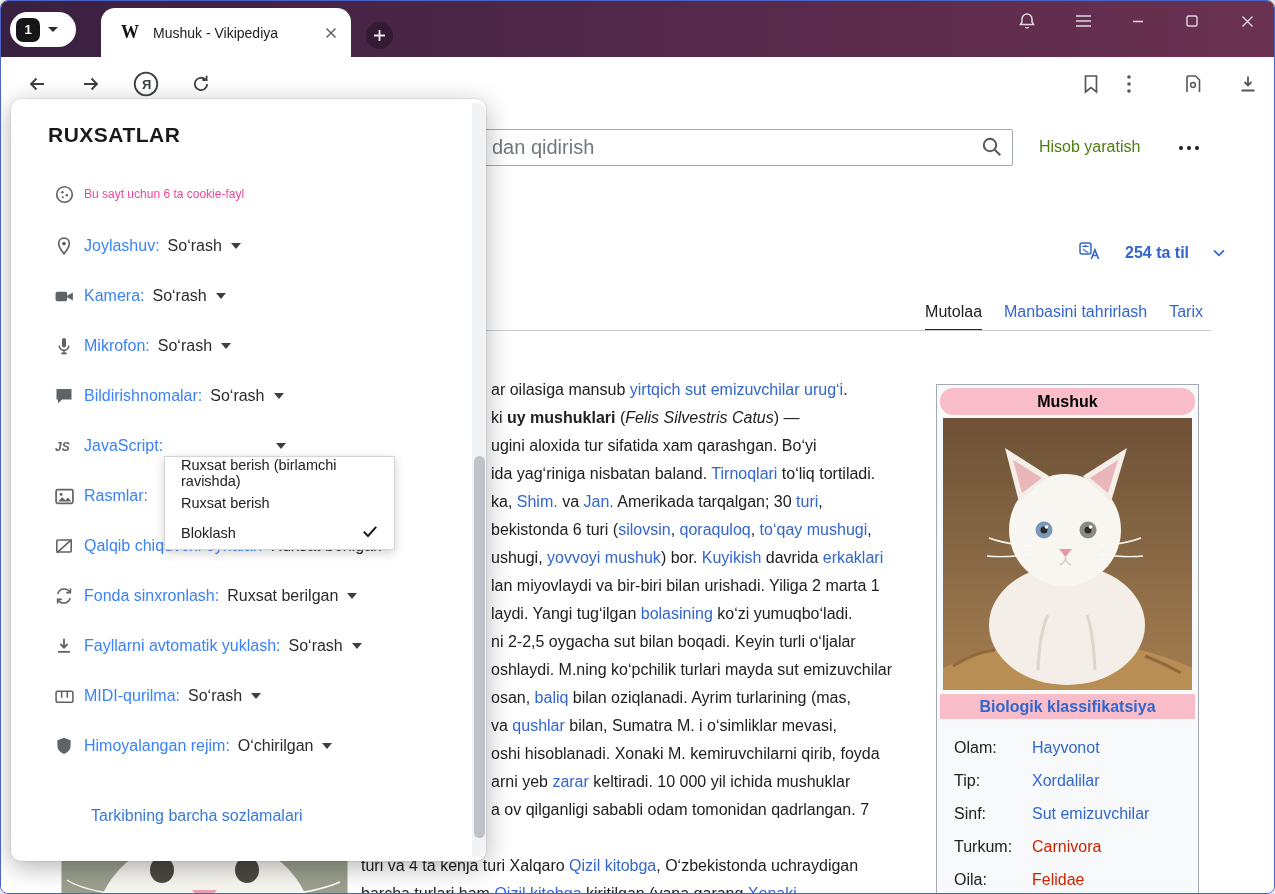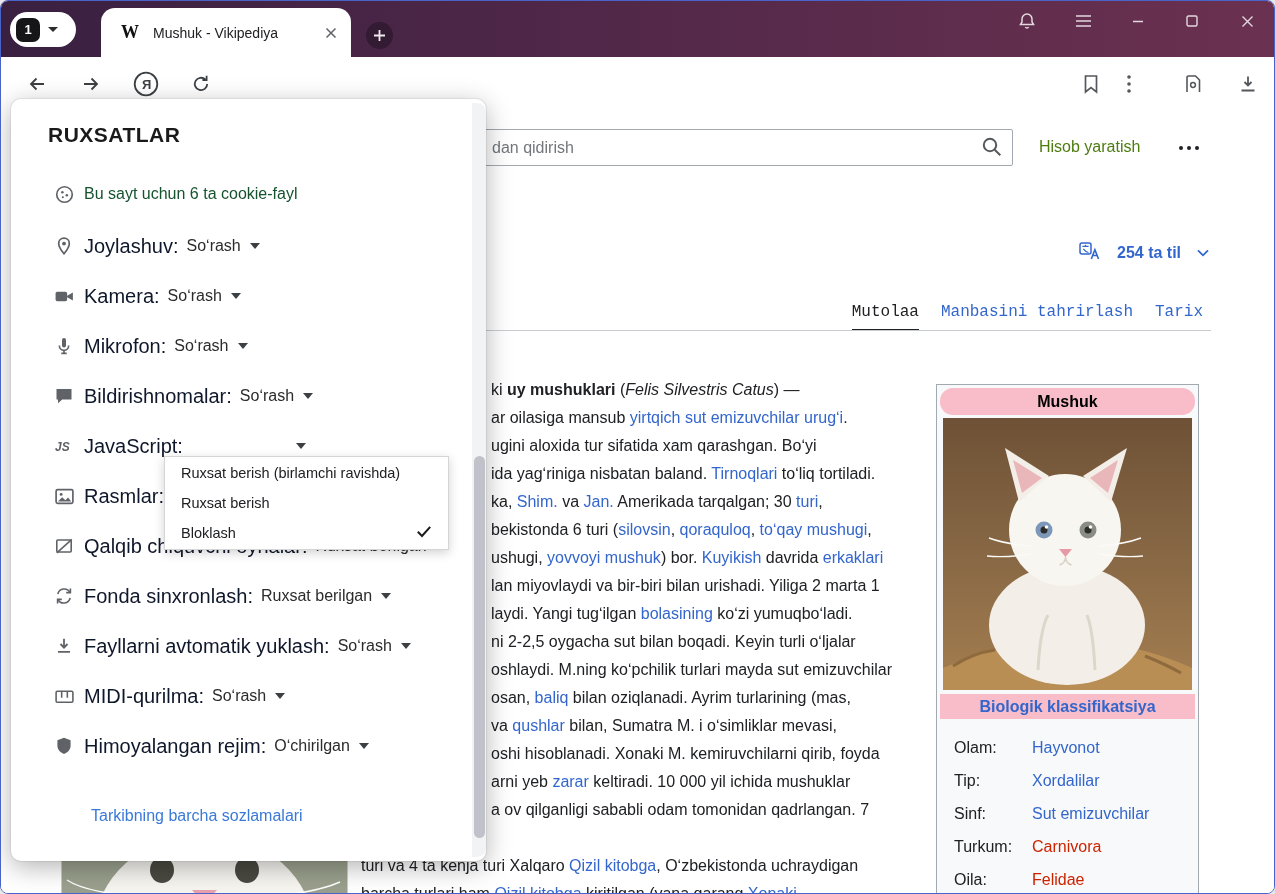--- a/index.html
+++ b/index.html
@@ -52,36 +52,36 @@
     justify-content:center; cursor:pointer;
   }
   .url { position:absolute; left:285px; top:72px; font-size:16px; white-space:nowrap; cursor:text; }
   .url .dim { color:#9aa0a6; }
   .url .domain { color:#3c4043; }
   
   .page { position:absolute; left:0; top:110px; width:100%; height:784px; background:#fff; }
   .search-wrap { position:absolute; left:430px; top:18px; width:582px; height:37px; }
   .search-input {
     width:100%; height:100%; border:1px solid #a2a9b1; border-radius:2px;
-    font-size:16px; padding:0 44px 0 60px; color:#202124; outline:none;
+    font-size:20px; padding:0 44px 0 60px; color:#202124; outline:none;
     font-family:"Liberation Sans", sans-serif;
   }
   .search-input::placeholder { color:#72777d; }
   .search-btn { position:absolute; right:10px; top:7px; cursor:pointer; display:flex; }
   .create-account { position:absolute; left:1038px; top:27px; font-size:16px; color:#4d7c0f; cursor:pointer; white-space:nowrap; }
   .more-dots { position:absolute; left:1178px; top:35px; display:flex; gap:4px; cursor:pointer; }
   .more-dots i { width:4px; height:4px; border-radius:50%; background:#202124; }
-  .lang-box { position:absolute; left:1078px; top:131px; display:flex; align-items:center; gap:16px; color:#3366cc; cursor:pointer; }
+  .lang-box { position:absolute; left:1078px; top:131px; display:flex; align-items:center; gap:24px; color:#3366cc; cursor:pointer; }
   .lang-label { font-size:16px; font-weight:bold; white-space:nowrap; }
   .wiki-tabs {
     position:absolute; left:360px; top:186px; width:850px; height:34px;
     display:flex; justify-content:flex-end; align-items:flex-end; gap:22px;
     border-bottom:1px solid #c8ccd1; padding:0 8px 9px 0; font-size:16px;
   }
-  .wiki-tab { color:#3366cc; cursor:pointer; position:relative; white-space:nowrap;font-family:Liberation Mono, monospace; }
+  .wiki-tab { color:#3366cc; cursor:pointer; position:relative; white-space:nowrap; }
   .wiki-tab.active { color:#202124; }
   .wiki-tab.active::after { content:''; position:absolute; left:0; right:0; bottom:-9px; height:1px; background:#202124; }
   .article { position:absolute; left:490px; top:265px; font-size:16px; line-height:28px; color:#202124; }
   .article-bottom { position:absolute; left:360px; top:741px; font-size:16px; line-height:28px; color:#202124; }
   .art-line { white-space:nowrap; height:28px; }
   .seg-b { font-weight:bold; }
   .seg-i { font-style:italic; }
   .seg-l { color:#3366cc; cursor:pointer; }
   .seg-r { color:#cc2200; cursor:pointer; }
   
@@ -98,36 +98,36 @@
   .ib-value { cursor:pointer; }
   .thumb-img { position:absolute; left:60px; top:708px; width:287px; height:202px; border:1px solid #c8ccd1; background:#fff; z-index:2; }
   
   .perm-panel {
     position:absolute; left:10px; top:98px; width:475px; height:762px;
     background:#fff; border-radius:10px; z-index:30;
     box-shadow:0 6px 26px rgba(0,0,0,0.30), 0 0 0 1px rgba(0,0,0,0.06);
   }
   .perm-title { position:absolute; left:37px; top:24px; font-size:21px; font-weight:bold; letter-spacing:0.5px; color:#1a1a1a; }
   .cookie-row { position:absolute; left:42px; top:77px; height:36px; display:flex; align-items:center; }
-  .cookie-link { margin-left:9px; font-size:16px; color:#14532d; cursor:pointer; }
+  .cookie-link { margin-left:9px; font-size:12px; color:#ec4899; cursor:pointer; }
   .perm-list { position:absolute; left:0; top:122px; right:24px; }
   .perm-row { height:50px; display:flex; align-items:center; padding-left:42px; }
   .perm-icon { width:22px; height:22px; display:flex; align-items:center; justify-content:center; }
-  .perm-label { margin-left:9px; font-size:20px; color:#0f172a; white-space:nowrap; }
+  .perm-label { margin-left:9px; font-size:16px; color:#3b82f6; white-space:nowrap; }
   .perm-value { display:inline-flex; align-items:center; margin-left:8px; font-size:16px; color:#2b2b2b; cursor:pointer; white-space:nowrap; }
   .value-spacer { display:inline-block; width:96px; }
   .caret {
     width:0; height:0; border-left:5px solid transparent; border-right:5px solid transparent;
     border-top:6px solid #3c4043; display:inline-block; margin-left:9px;
   }
   .panel-footer { position:absolute; left:80px; top:708px; font-size:16px; color:#3a79d8; cursor:pointer; }
   .panel-scroll-track { position:absolute; right:0; top:4px; bottom:4px; width:14px; background:#f2f3f5; border-radius:0 9px 9px 0; cursor:pointer; }
   .panel-scroll-thumb { position:absolute; right:1px; top:353px; width:11px; height:382px; background:#bfc3c9; border-radius:6px; cursor:grab; }
   .perm-dropdown {
-    position:absolute; left:153px; top:357px; width:285px; background:#fff;
+    position:absolute; left:153px; top:357px; width:231px; background:#fff;
     border:1px solid #d5d5d5; box-shadow:0 3px 10px rgba(0,0,0,0.18);
     z-index:5; padding:1px 0;
   }
   .dd-option { height:30px; display:flex; align-items:center; justify-content:space-between; padding:0 16px; font-size:14.5px; color:#202124; cursor:pointer; }
 </style>
 </head>
 <body>
 
 <div class="window">
 
@@ -266,22 +266,22 @@
         </svg>
     </div>
 
     <div class="wiki-tabs">
       <span class="wiki-tab active">Mutolaa</span>
       <span class="wiki-tab">Manbasini tahrirlash</span>
       <span class="wiki-tab">Tarix</span>
     </div>
 
     <div class="article">
+        <div class="art-line"><span>ar oilasiga mansub </span><span class="seg-l">yirtqich sut emizuvchilar urugʻi</span><span>.</span></div>
         <div class="art-line"><span>ki </span><span class="seg-b">uy mushuklari</span><span> (</span><span class="seg-i">Felis Silvestris Catus</span><span>) —</span></div>
-        <div class="art-line"><span>ar oilasiga mansub </span><span class="seg-l">yirtqich sut emizuvchilar urugʻi</span><span>.</span></div>
         <div class="art-line"><span>ugini aloxida tur sifatida xam qarashgan. Boʻyi</span></div>
         <div class="art-line"><span>ida yagʻriniga nisbatan baland. </span><span class="seg-l">Tirnoqlari</span><span> toʻliq tortiladi.</span></div>
         <div class="art-line"><span>ka, </span><span class="seg-l">Shim.</span><span> va </span><span class="seg-l">Jan.</span><span> Amerikada tarqalgan; 30 </span><span class="seg-l">turi</span><span>,</span></div>
         <div class="art-line"><span>bekistonda 6 turi (</span><span class="seg-l">silovsin</span><span>, </span><span class="seg-l">qoraquloq</span><span>, </span><span class="seg-l">toʻqay mushugi</span><span>,</span></div>
         <div class="art-line"><span>ushugi, </span><span class="seg-l">yovvoyi mushuk</span><span>) bor. </span><span class="seg-l">Kuyikish</span><span> davrida </span><span class="seg-l">erkaklari</span></div>
         <div class="art-line"><span>lan miyovlaydi va bir-biri bilan urishadi. Yiliga 2 marta 1</span></div>
         <div class="art-line"><span>laydi. Yangi tugʻilgan </span><span class="seg-l">bolasining</span><span> koʻzi yumuqboʻladi.</span></div>
         <div class="art-line"><span>ni 2-2,5 oygacha sut bilan boqadi. Keyin turli oʻljalar</span></div>
         <div class="art-line"><span>oshlaydi. M.ning koʻpchilik turlari mayda sut emizuvchilar</span></div>
         <div class="art-line"><span>osan, </span><span class="seg-l">baliq</span><span> bilan oziqlanadi. Ayrim turlarining (mas,</span></div>

